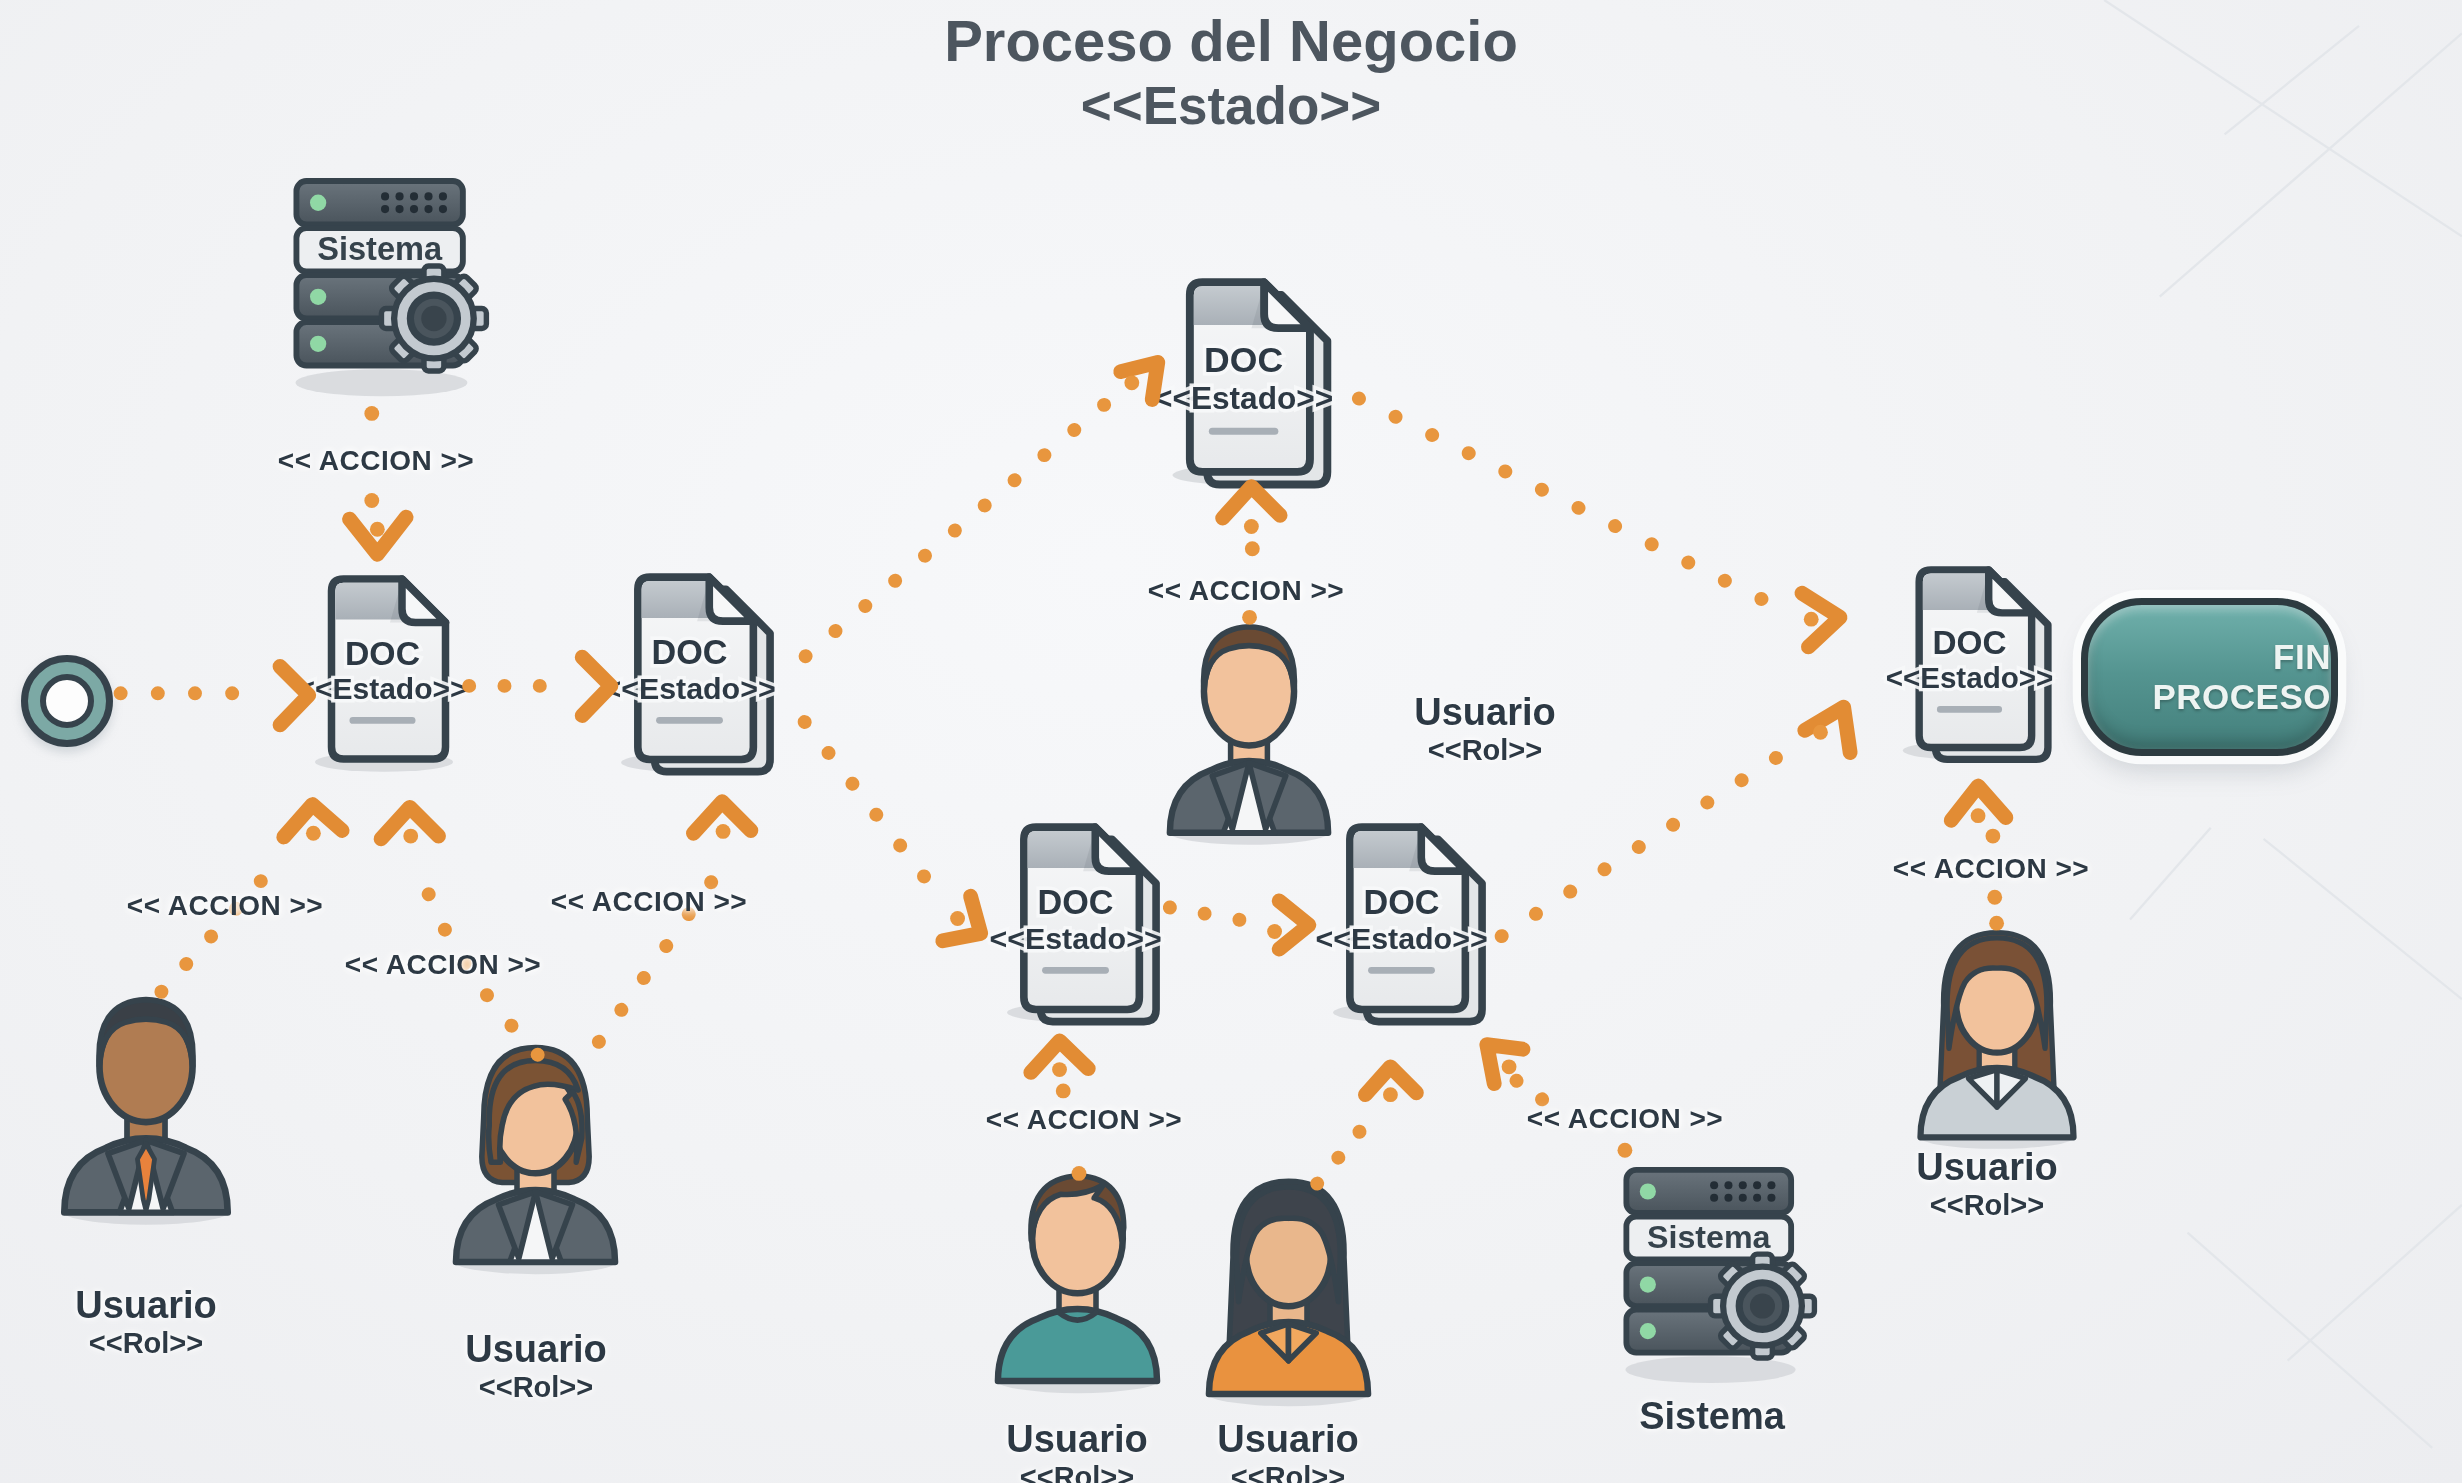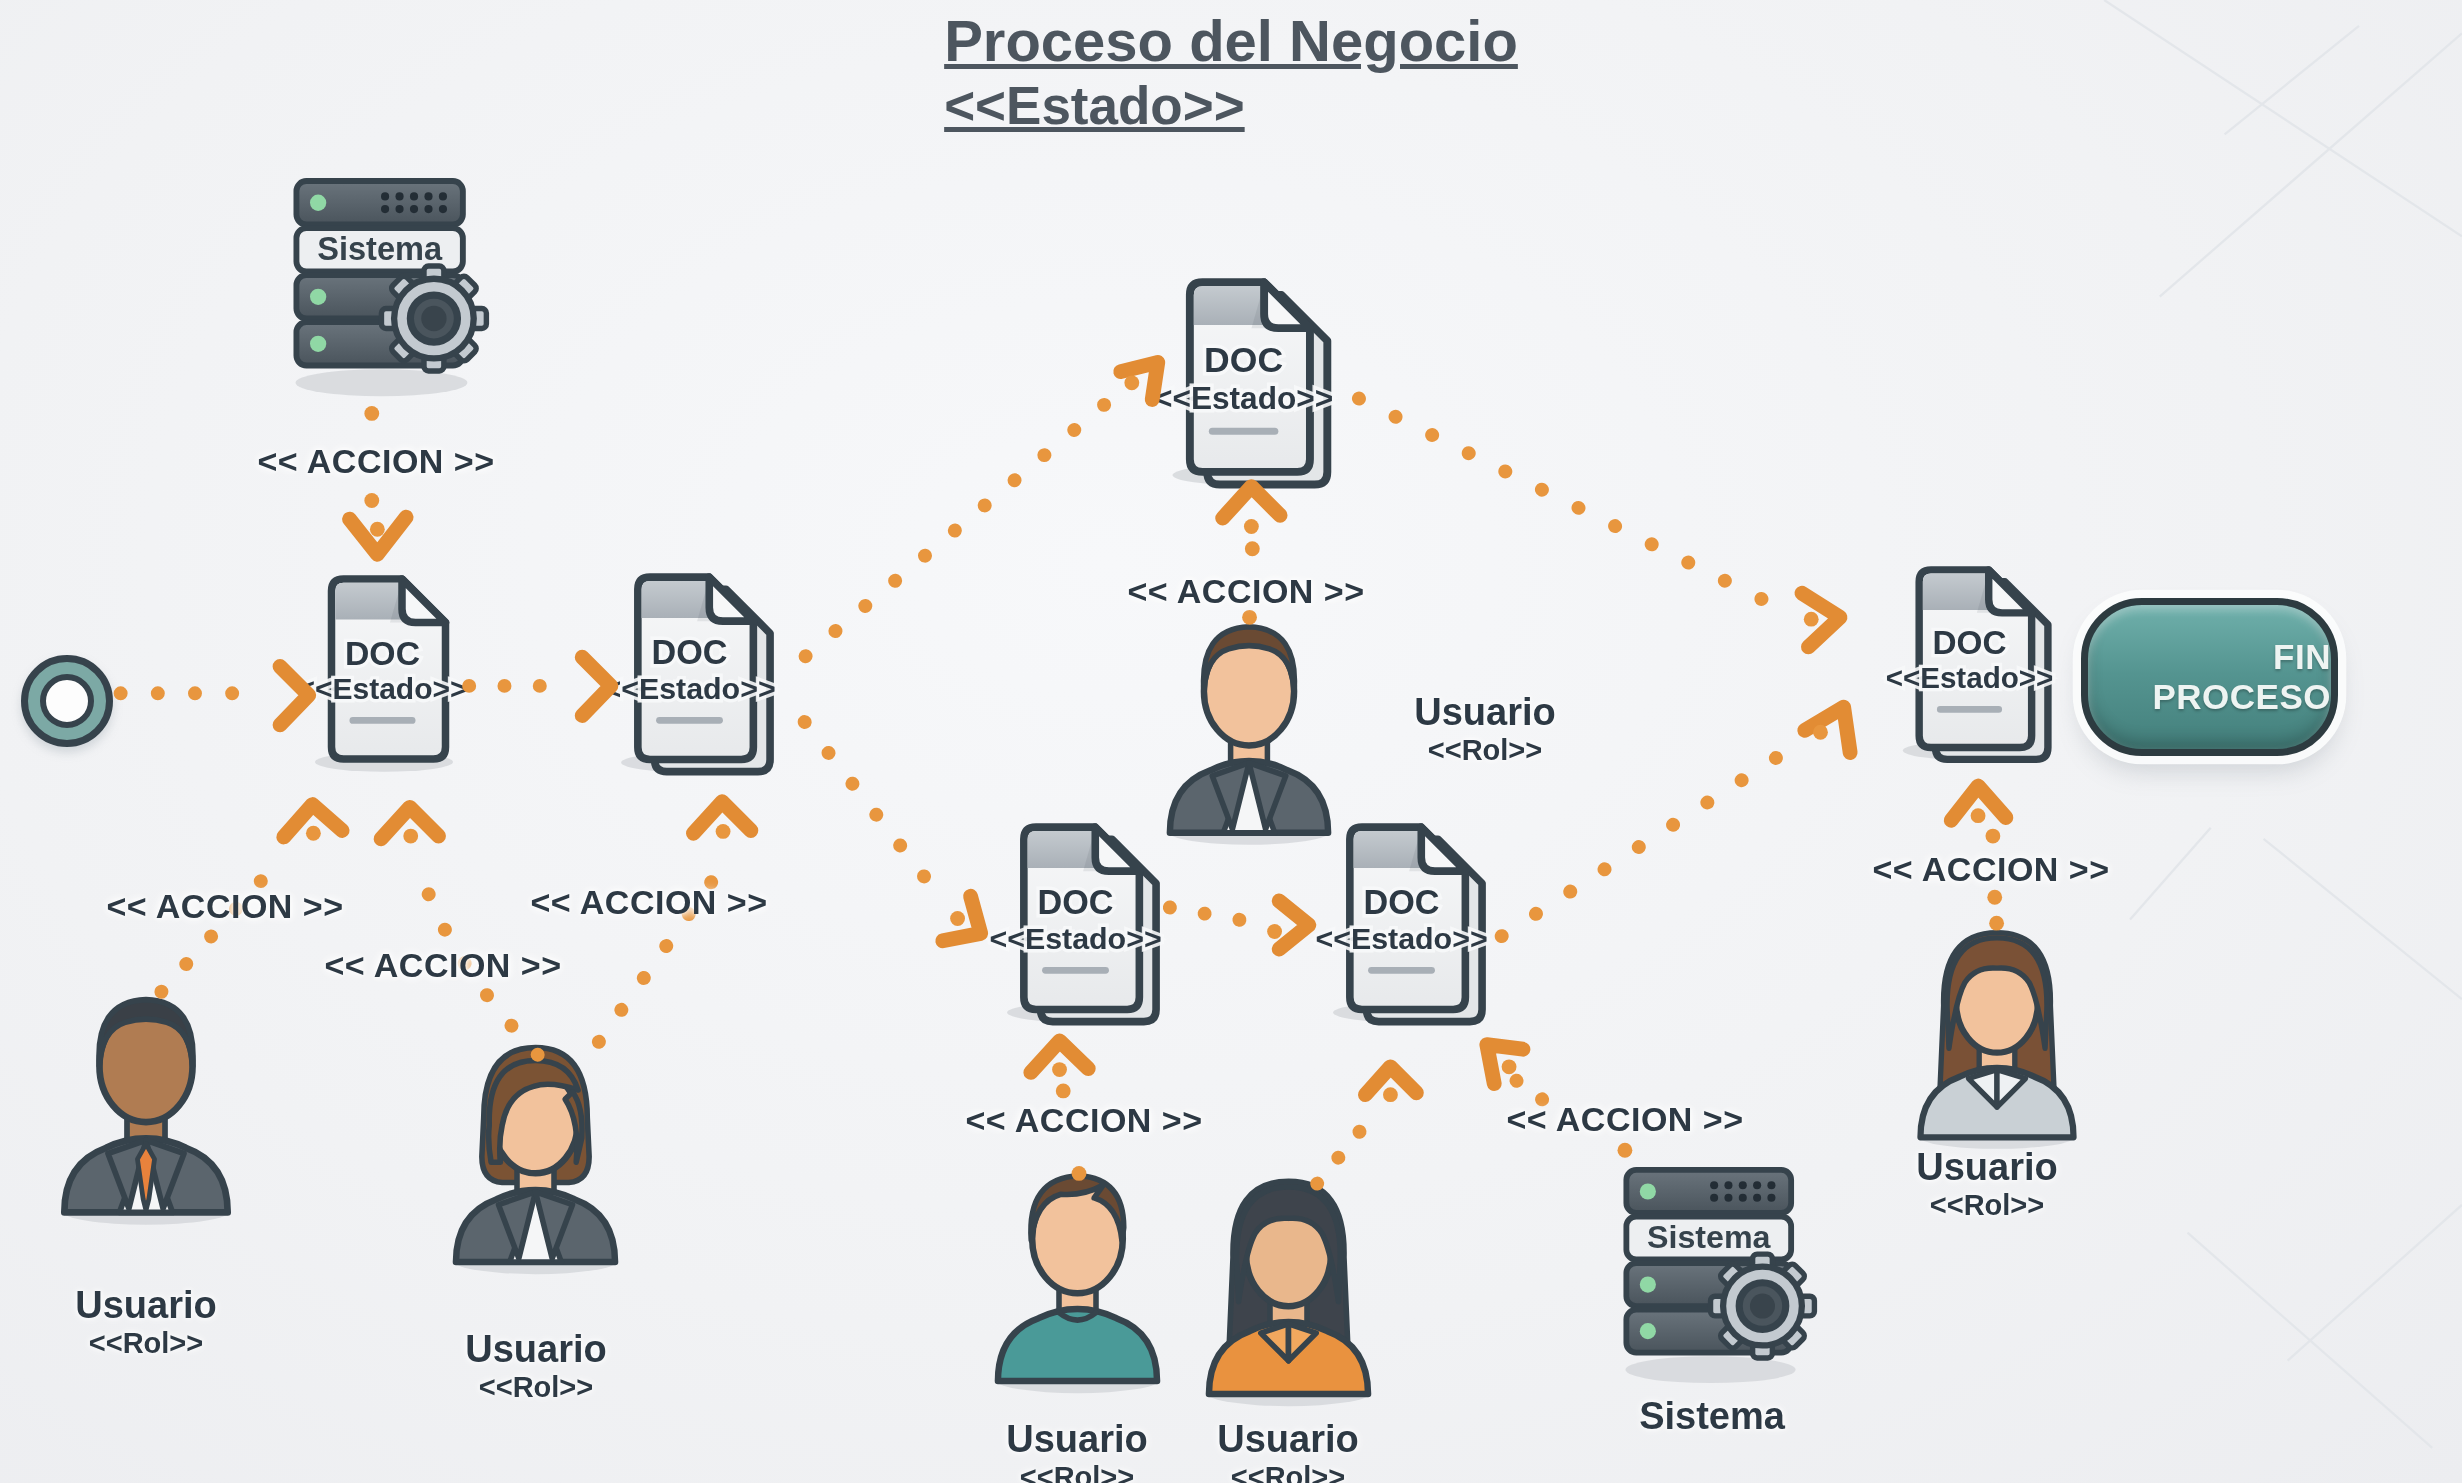--- a/index.html
+++ b/index.html
@@ -6,31 +6,31 @@
   body{
     width:2462px;height:1483px;position:relative;overflow:hidden;
     background:
       radial-gradient(ellipse at 45% 38%, #f7f8fa 0%, #f1f2f4 60%, #ecedf0 100%);
     font-family:"Liberation Sans", sans-serif;
   }
   svg{overflow:visible;display:block}
   .lbl{
     position:absolute;transform:translate(-50%,-50%);
     font-weight:700;color:var(--labelColor);white-space:nowrap;
-    font-size:34px;letter-spacing:0.5px;z-index:6;
+    font-size:28px;letter-spacing:0.5px;z-index:6;
     text-shadow:0 0 5.6px #fff,0 0 9.3px #fff,0 0 13px #fff;
   }
   .ucap{position:absolute;transform:translateX(-50%);text-align:center;z-index:6;
     color:var(--labelColor);font-weight:700;white-space:nowrap;
     text-shadow:0 0 5.6px #fff,0 0 9.3px #fff;}
   .ucap .u1{font-size:38px;line-height:1.12}
   .ucap .u2{font-size:29px;line-height:1.15}
   .title{
     position:absolute;left:1231px;top:7.4px;transform:translateX(-50%);
-    text-align:left;color:var(--titleColor);font-weight:700;z-index:6;text-decoration:underline;
+    text-align:center;color:var(--titleColor);font-weight:700;z-index:6;
   }
   .title .t1{font-size:58px;line-height:1.18}
   .title .t2{font-size:53px;line-height:1.12}
   
   .start{
     position:absolute;left:21.3px;top:655px;width:78px;height:78px;border-radius:50%;
     background:var(--teal);border:7.4px solid var(--outline);z-index:2;
     box-shadow:0 5.6px 9.3px rgba(150,160,170,.35);
   }
   .start::after{

